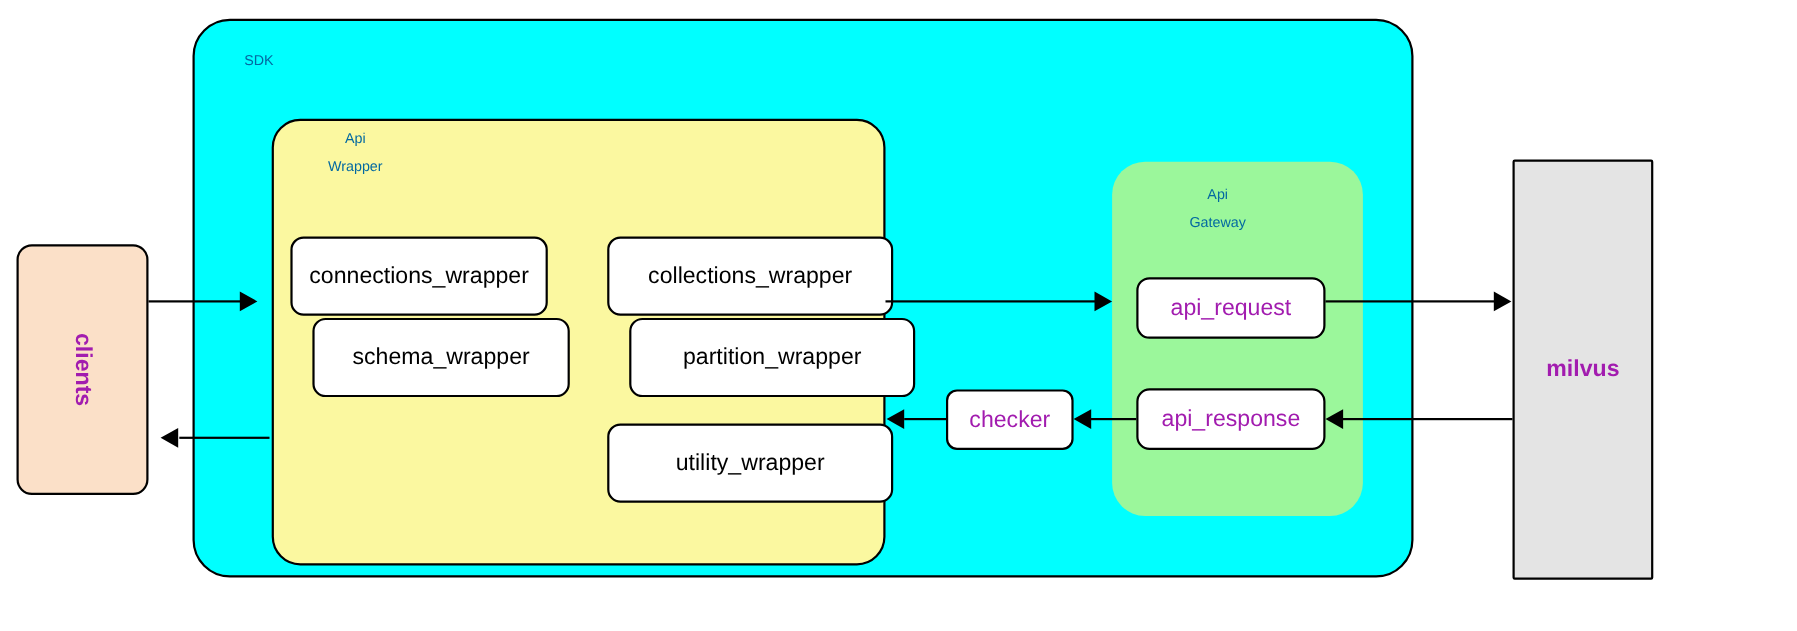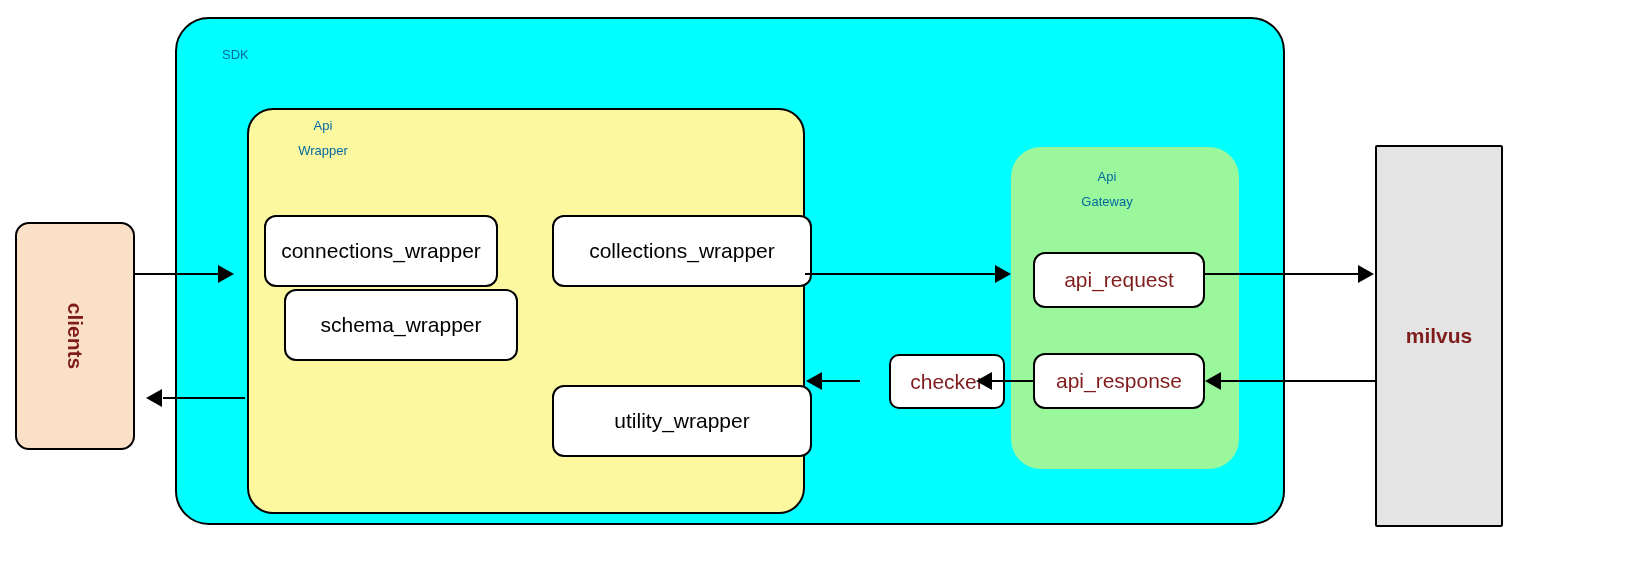--- a/index.html
+++ b/index.html
@@ -21,21 +21,21 @@
   }
 
   
   .node {
     position: absolute;
     box-sizing: border-box;
     display: flex;
     align-items: center;
     justify-content: center;
     text-align: center;
-    color: #7f1d1d;
+    color: #a21caf;
   }
 
   
   .sdk-container {
     left: 175px;
     top: 17px;
     width: 1110px;
     height: 508px;
     border: 2px solid #000000;
     border-radius: 34px;
@@ -121,21 +121,20 @@
   
   .checker {
     left: 860px;
     top: 354px;
     width: 116px;
     height: 55px;
     border: 2px solid #000000;
     border-radius: 10px;
     background: #ffffff;
     font-size: 21px;
-    margin-left: 29px;
   }
 
   
   .clients {
     left: 15px;
     top: 222px;
     width: 120px;
     height: 228px;
     border: 2px solid #000000;
     border-radius: 14px;
@@ -197,20 +196,23 @@
 
   <div class="node leaf leaf-col-a leaf-row-1">
     <span>connections_wrapper</span>
   </div>
   <div class="node leaf leaf-col-b leaf-row-1">
     <span>collections_wrapper</span>
   </div>
   <div class="node leaf leaf-col-a leaf-row-2">
     <span>schema_wrapper</span>
   </div>
+  <div class="node leaf leaf-col-b leaf-row-2">
+    <span>partition_wrapper</span>
+  </div>
   <div class="node leaf leaf-col-b leaf-row-3">
     <span>utility_wrapper</span>
   </div>
 
   <div class="node checker">
     <span>checker</span>
   </div>
 
   <div class="node gateway-container"></div>
   <div class="container-title gateway-title">Api

